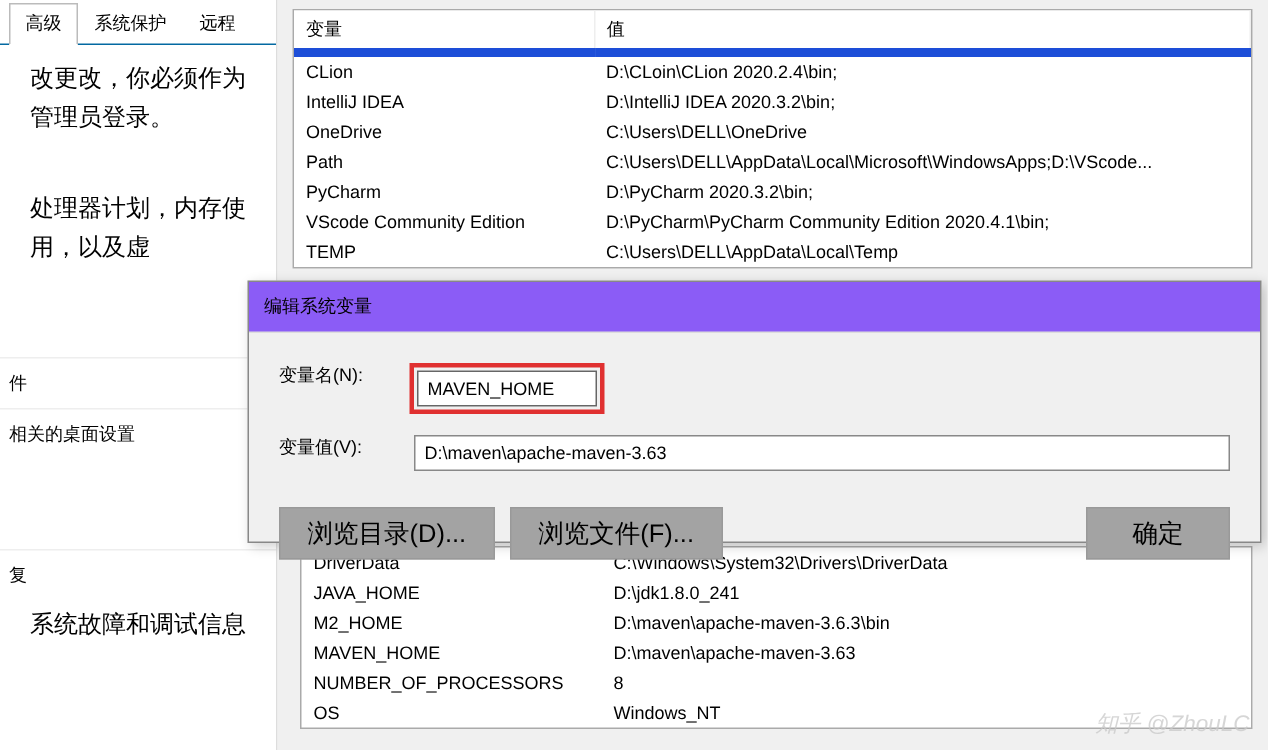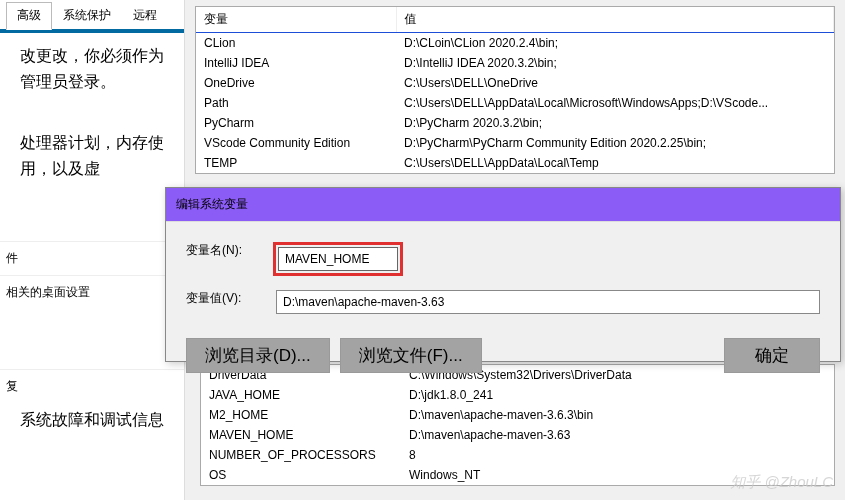--- a/index.html
+++ b/index.html
@@ -1,26 +1,26 @@
 <!DOCTYPE html>
 <html><head>
 <meta charset="utf-8">
 <style>
 * { box-sizing: border-box; margin: 0; padding: 0; }
 body { font-family: "Microsoft YaHei", "Segoe UI", sans-serif; font-size: 12px; background: #f0f0f0; width: 845px; height: 500px; overflow: hidden; position: relative; color: #000; }
 .left-panel { position: absolute; left: 0; top: 0; width: 185px; height: 500px; background: #fff; border-right: 1px solid #ddd; }
-.tabs { display: flex; border-bottom: 4px solid #0369a1; padding: 2px 0 0 6px; }
+.tabs { display: flex; border-bottom: 1px solid #0369a1; padding: 2px 0 0 6px; }
 .tab { padding: 4px 10px; font-size: 12px; border: 1px solid transparent; }
 .tab.active { border: 1px solid #bbb; border-bottom: 1px solid #fff; background: #fff; margin-bottom: -1px; }
 .left-text { padding: 10px 20px; font-size: 16px; line-height: 1.6; }
 .section-item { padding: 8px 6px; border-top: 1px solid #eee; }
 .right-panel { position: absolute; left: 185px; top: 0; right: 0; height: 500px; background: #f0f0f0; }
 .env-table-container { background: #fff; border: 1px solid #aaa; margin: 6px 10px 0 10px; }
 .env-table { width: 100%; border-collapse: collapse; }
-.env-table th { text-align: left; font-weight: normal; padding: 4px 8px; border-bottom: 1px solid #1d4ed8; border-right: 1px solid #eee; background: #fff; font-size: 12px; }
+.env-table th { text-align: left; font-weight: normal; padding: 4px 8px; border-bottom: 6px solid #1d4ed8; border-right: 1px solid #eee; background: #fff; font-size: 12px; }
 .env-table td { padding: 3px 8px; font-size: 12px; white-space: nowrap; overflow: hidden; }
 .env-table td:first-child { width: 200px; }
 .dialog { position: absolute; left: 165px; top: 187px; width: 676px; height: 175px; background: #f0f0f0; border: 1px solid #888; box-shadow: 2px 2px 8px rgba(0,0,0,0.2); }
 .dialog-title { padding: 8px 10px; font-size: 12px; background: #8b5cf6; border-bottom: 1px solid #ddd; }
 .dialog-body { padding: 20px 20px 10px 20px; }
 .form-row { display: flex; align-items: flex-start; margin-bottom: 14px; }
 .form-label { width: 90px; font-size: 12px; }
 .form-input { flex: 1; padding: 4px 6px; font-size: 12px; border: 1px solid #888; background: #fff; font-family: inherit; }
 .highlight-box { border: 3px solid #e03030; padding: 2px; display: inline-block; margin-left: -3px; }
 .highlight-box .form-input { border: 1px solid #666; width: 120px; }
@@ -72,21 +72,21 @@
           <tr>
             <td>Path</td>
             <td>C:\Users\DELL\AppData\Local\Microsoft\WindowsApps;D:\VScode...</td>
           </tr>
           <tr>
             <td>PyCharm</td>
             <td>D:\PyCharm 2020.3.2\bin;</td>
           </tr>
           <tr>
             <td>VScode Community Edition</td>
-            <td>D:\PyCharm\PyCharm Community Edition 2020.2.25\bin;</td>
+            <td>D:\PyCharm\PyCharm Community Edition 2020.4.1\bin;</td>
           </tr>
           <tr>
             <td>TEMP</td>
             <td>C:\Users\DELL\AppData\Local\Temp</td>
           </tr>
         </tbody>
     </table>
   </div>
 
   <div class="lower-table-container">

